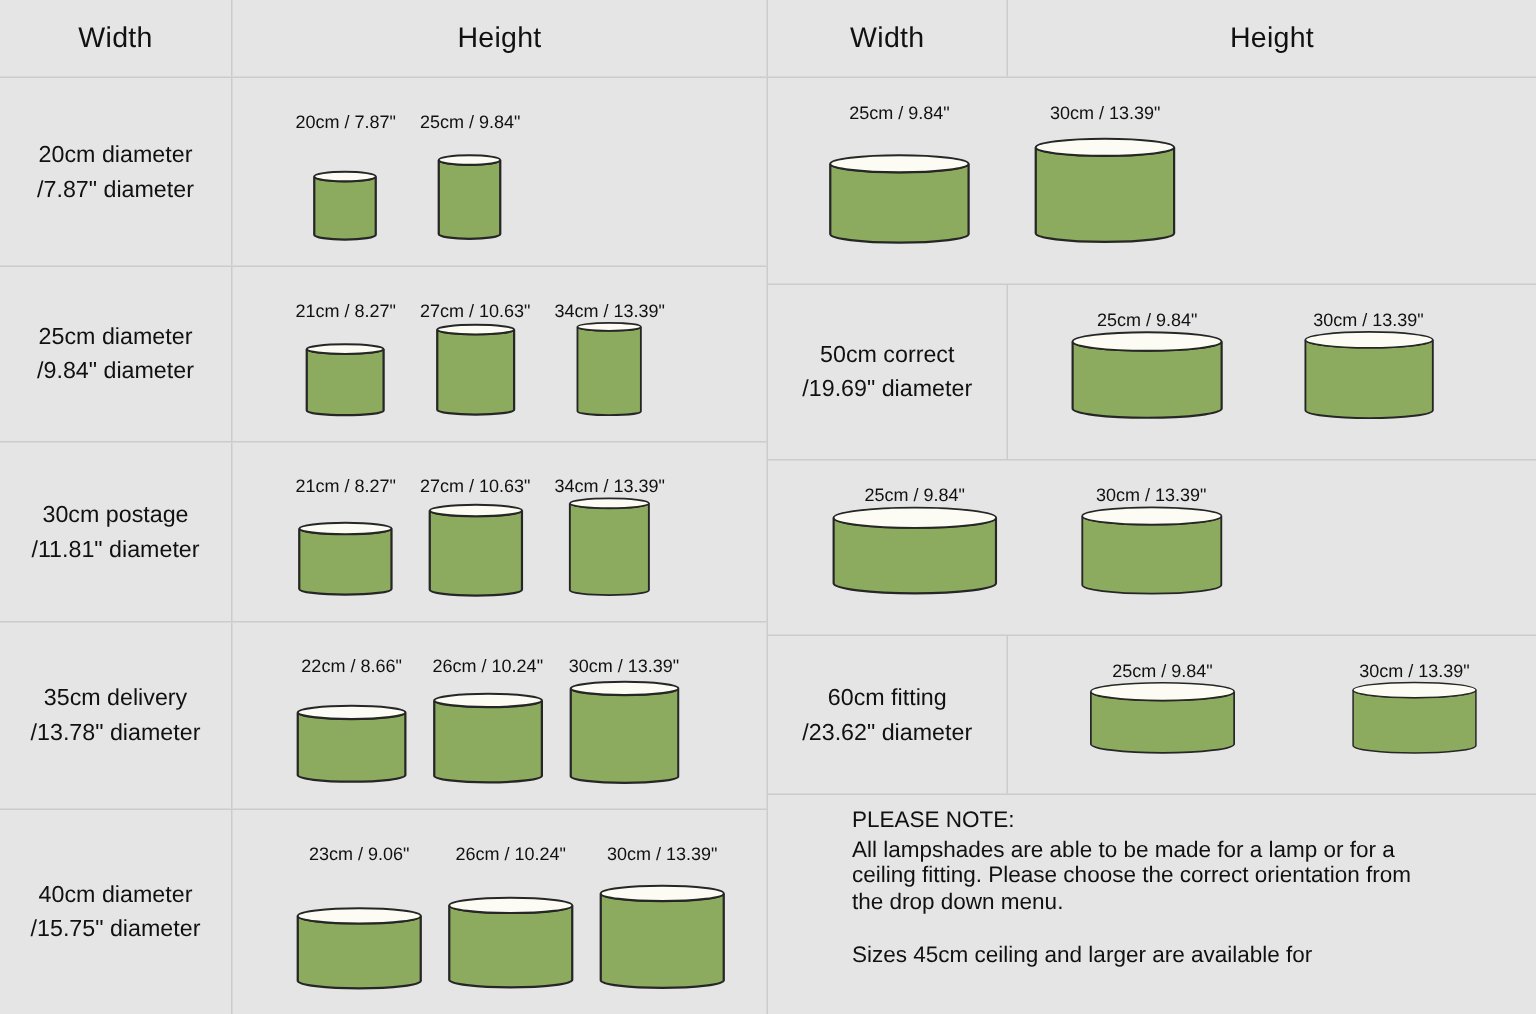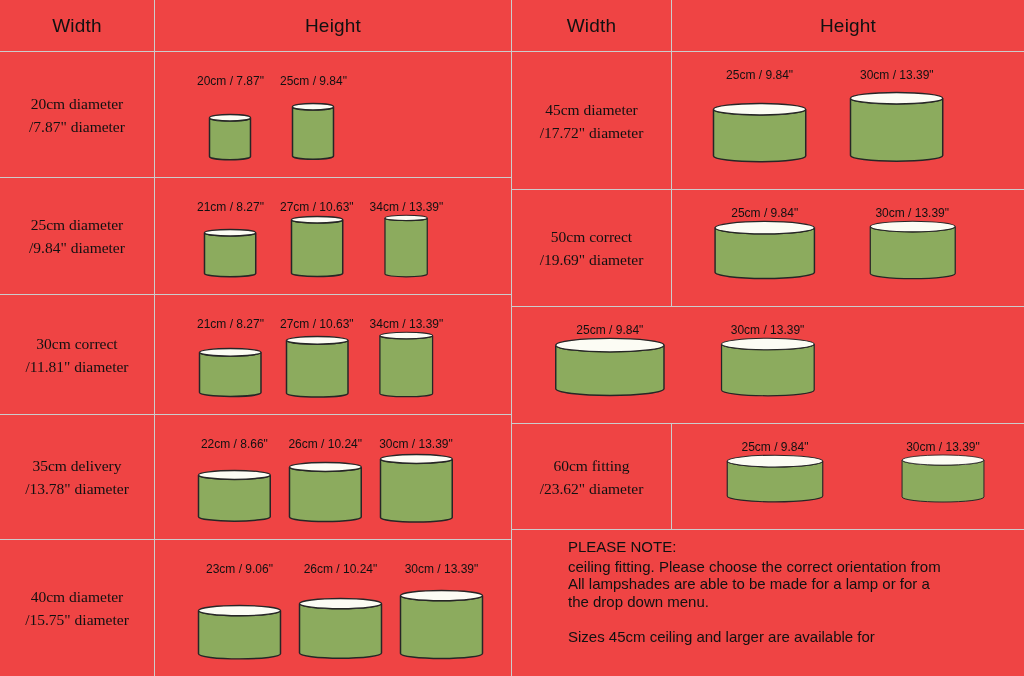--- a/index.html
+++ b/index.html
@@ -1,40 +1,40 @@
 <!DOCTYPE html>
 <html><head>
 <meta charset="utf-8">
 <style>
   html,body{margin:0;padding:0;background:#ffffff;}
   *{box-sizing:border-box;}
   #canvas{
     position:relative;
     width:1024px;height:676px;
-    background:#ef4444;
+    background:#e5e5e5;
     font-family:"Liberation Sans", sans-serif;
     color:#111111;
     overflow:hidden;
     display:flex;
   }
   .half{height:676px;display:flex;flex-direction:column;}
   .half.left{width:512px;border-right:1px solid #cccccc;}
   .half.right{width:512px;}
   .hdr-row{display:flex;flex:0 0 auto;border-bottom:1px solid #cccccc;}
   .hdr-cell{display:flex;align-items:center;justify-content:center;
     font-size:19px;letter-spacing:.2px;}
   .left .hdr-row{height:52px;}
   .right .hdr-row{height:52px;}
   .left .hdr-cell.w{width:155px;border-right:1px solid #cccccc;}
   .right .hdr-cell.w{width:160px;border-right:1px solid #cccccc;}
   .hdr-cell.h{flex:1;}
   .row{display:flex;flex:0 0 auto;border-bottom:1px solid #cccccc;}
   .row.last{border-bottom:none;}
   .label-cell{display:flex;flex-direction:column;align-items:center;justify-content:center;
-    font-size:15.5px;line-height:23px;font-family:Liberation Serif, serif;}
+    font-size:15.5px;line-height:23px;}
   .left .label-cell{width:155px;border-right:1px solid #cccccc;}
   .right .label-cell{width:160px;border-right:1px solid #cccccc;}
   .shades-cell{flex:1;display:flex;align-items:stretch;}
   .left .shades-cell{padding:22px 8px 16px 42px;gap:16px;}
   .right .shades-cell{padding:16px 8px 26px 40px;gap:42px;}
   .shade{display:flex;flex-direction:column;justify-content:space-between;align-items:center;}
   .shade-label{font-size:12px;white-space:nowrap;color:#111111;}
   .shade svg{display:block;}
   .note-area{flex:1;padding:8px 2px 0 56px;font-size:15px;line-height:17.5px;}
   .note-title{margin-bottom:2px;}
@@ -96,21 +96,21 @@
               <div class="shade-label">34cm / 13.39"</div>
               <svg width="54.2" height="77.6" viewBox="0 0 54.2 77.6">
                 <path d="M 1.5 4.7 L 1.5 72.9 A 25.624999999999996 3.2 0 0 0 52.74999999999999 72.9 L 52.74999999999999 4.7 A 25.624999999999996 3.2 0 0 1 1.5 4.7 Z" fill="#8cab5e" stroke="#262626" stroke-width="1.5"></path>
                 <ellipse cx="27.1" cy="4.7" rx="25.6" ry="3.2" fill="#fcfcf4" stroke="#262626" stroke-width="1.3"></ellipse>
               </svg>
             </div>
           </div>
         </div>
         <div class="row" style="height: 120px;">
           <div class="label-cell">
-            <div>30cm correct</div>
+            <div>30cm postage</div>
             <div>/11.81" diameter</div>
           </div>
           <div class="shades-cell">
             <div class="shade">
               <div class="shade-label">21cm / 8.27"</div>
               <svg width="64.5" height="50.9" viewBox="0 0 64.5 50.9">
                 <path d="M 1.5 5.313 L 1.5 45.6 A 30.749999999999996 3.8129999999999997 0 0 0 62.99999999999999 45.6 L 62.99999999999999 5.313 A 30.749999999999996 3.8129999999999997 0 0 1 1.5 5.313 Z" fill="#8cab5e" stroke="#262626" stroke-width="1.5"></path>
                 <ellipse cx="32.3" cy="5.3" rx="30.7" ry="3.8" fill="#fcfcf4" stroke="#262626" stroke-width="1.3"></ellipse>
               </svg>
             </div>
@@ -191,24 +191,20 @@
       </div>
   </div>
 
   <div class="half right">
     <div class="hdr-row">
       <div class="hdr-cell w">Width</div>
       <div class="hdr-cell h">Height</div>
     </div>
     <div id="right-rows">
         <div class="row" style="height: 138px;">
-          <div class="label-cell">
-            <div>45cm diameter</div>
-            <div>/17.72" diameter</div>
-          </div>
           <div class="shades-cell">
             <div class="shade">
               <div class="shade-label">25cm / 9.84"</div>
               <svg width="95.2" height="61.2" viewBox="0 0 95.2 61.2">
                 <path d="M 1.5 7.219499999999999 L 1.5 54 A 46.12499999999999 5.719499999999999 0 0 0 93.74999999999999 54 L 93.74999999999999 7.219499999999999 A 46.12499999999999 5.719499999999999 0 0 1 1.5 7.219499999999999 Z" fill="#8cab5e" stroke="#262626" stroke-width="1.5"></path>
                 <ellipse cx="47.6" cy="7.2" rx="46.1" ry="5.7" fill="#fcfcf4" stroke="#262626" stroke-width="1.3"></ellipse>
               </svg>
             </div>
             <div class="shade">
               <div class="shade-label">30cm / 13.39"</div>
@@ -278,21 +274,21 @@
                 <path d="M 1.5 9.126 L 1.5 64.5 A 61.49999999999999 7.6259999999999994 0 0 0 124.49999999999999 64.5 L 124.49999999999999 9.126 A 61.49999999999999 7.6259999999999994 0 0 1 1.5 9.126 Z" fill="#8cab5e" stroke="#262626" stroke-width="1.5"></path>
                 <ellipse cx="63.0" cy="9.1" rx="61.5" ry="7.6" fill="#fcfcf4" stroke="#262626" stroke-width="1.3"></ellipse>
               </svg>
             </div>
           </div>
         </div>
       </div>
     <div class="note-area">
       <div class="note-title">PLEASE NOTE:</div>
       <div id="note-lines">
+          <div class="note-line">All lampshades are able to be made for a lamp or for a</div>
           <div class="note-line">ceiling fitting. Please choose the correct orientation from</div>
-          <div class="note-line">All lampshades are able to be made for a lamp or for a</div>
           <div class="note-line">the drop down menu.</div>
           <div class="note-line">&nbsp;</div>
           <div class="note-line">Sizes 45cm ceiling and larger are available for</div>
         </div>
     </div>
   </div>
 </div>
 
 </body></html>

